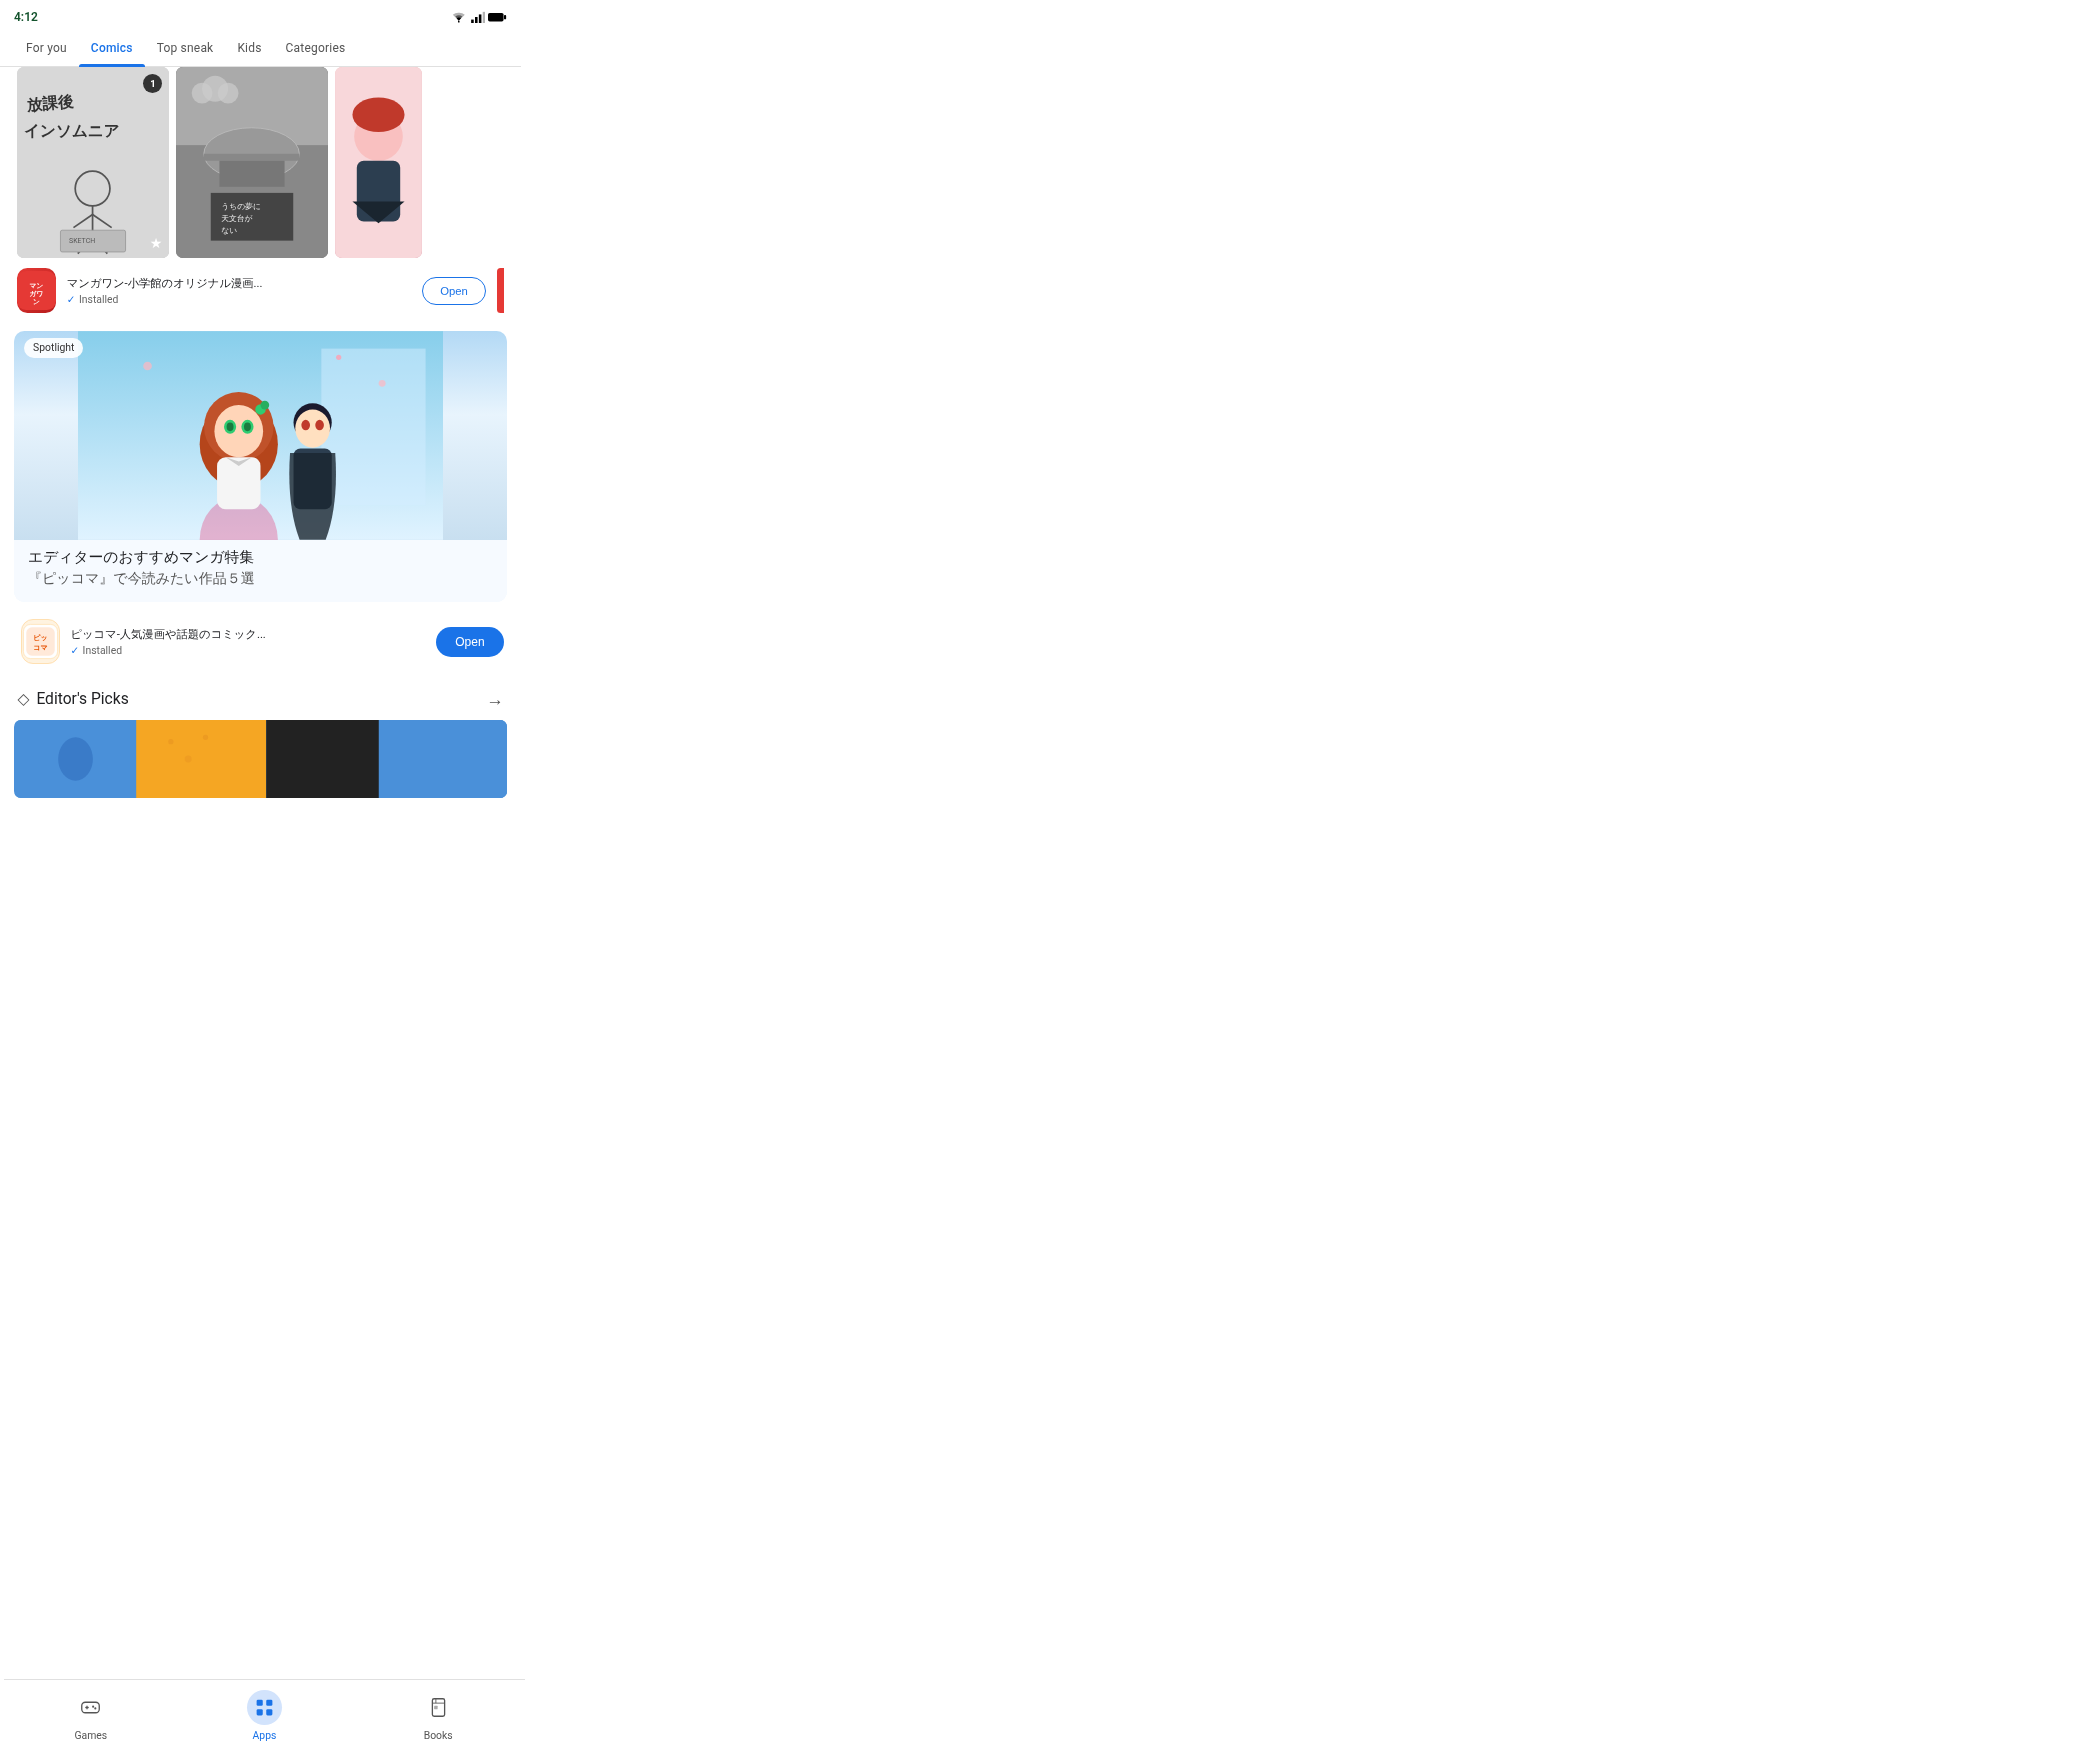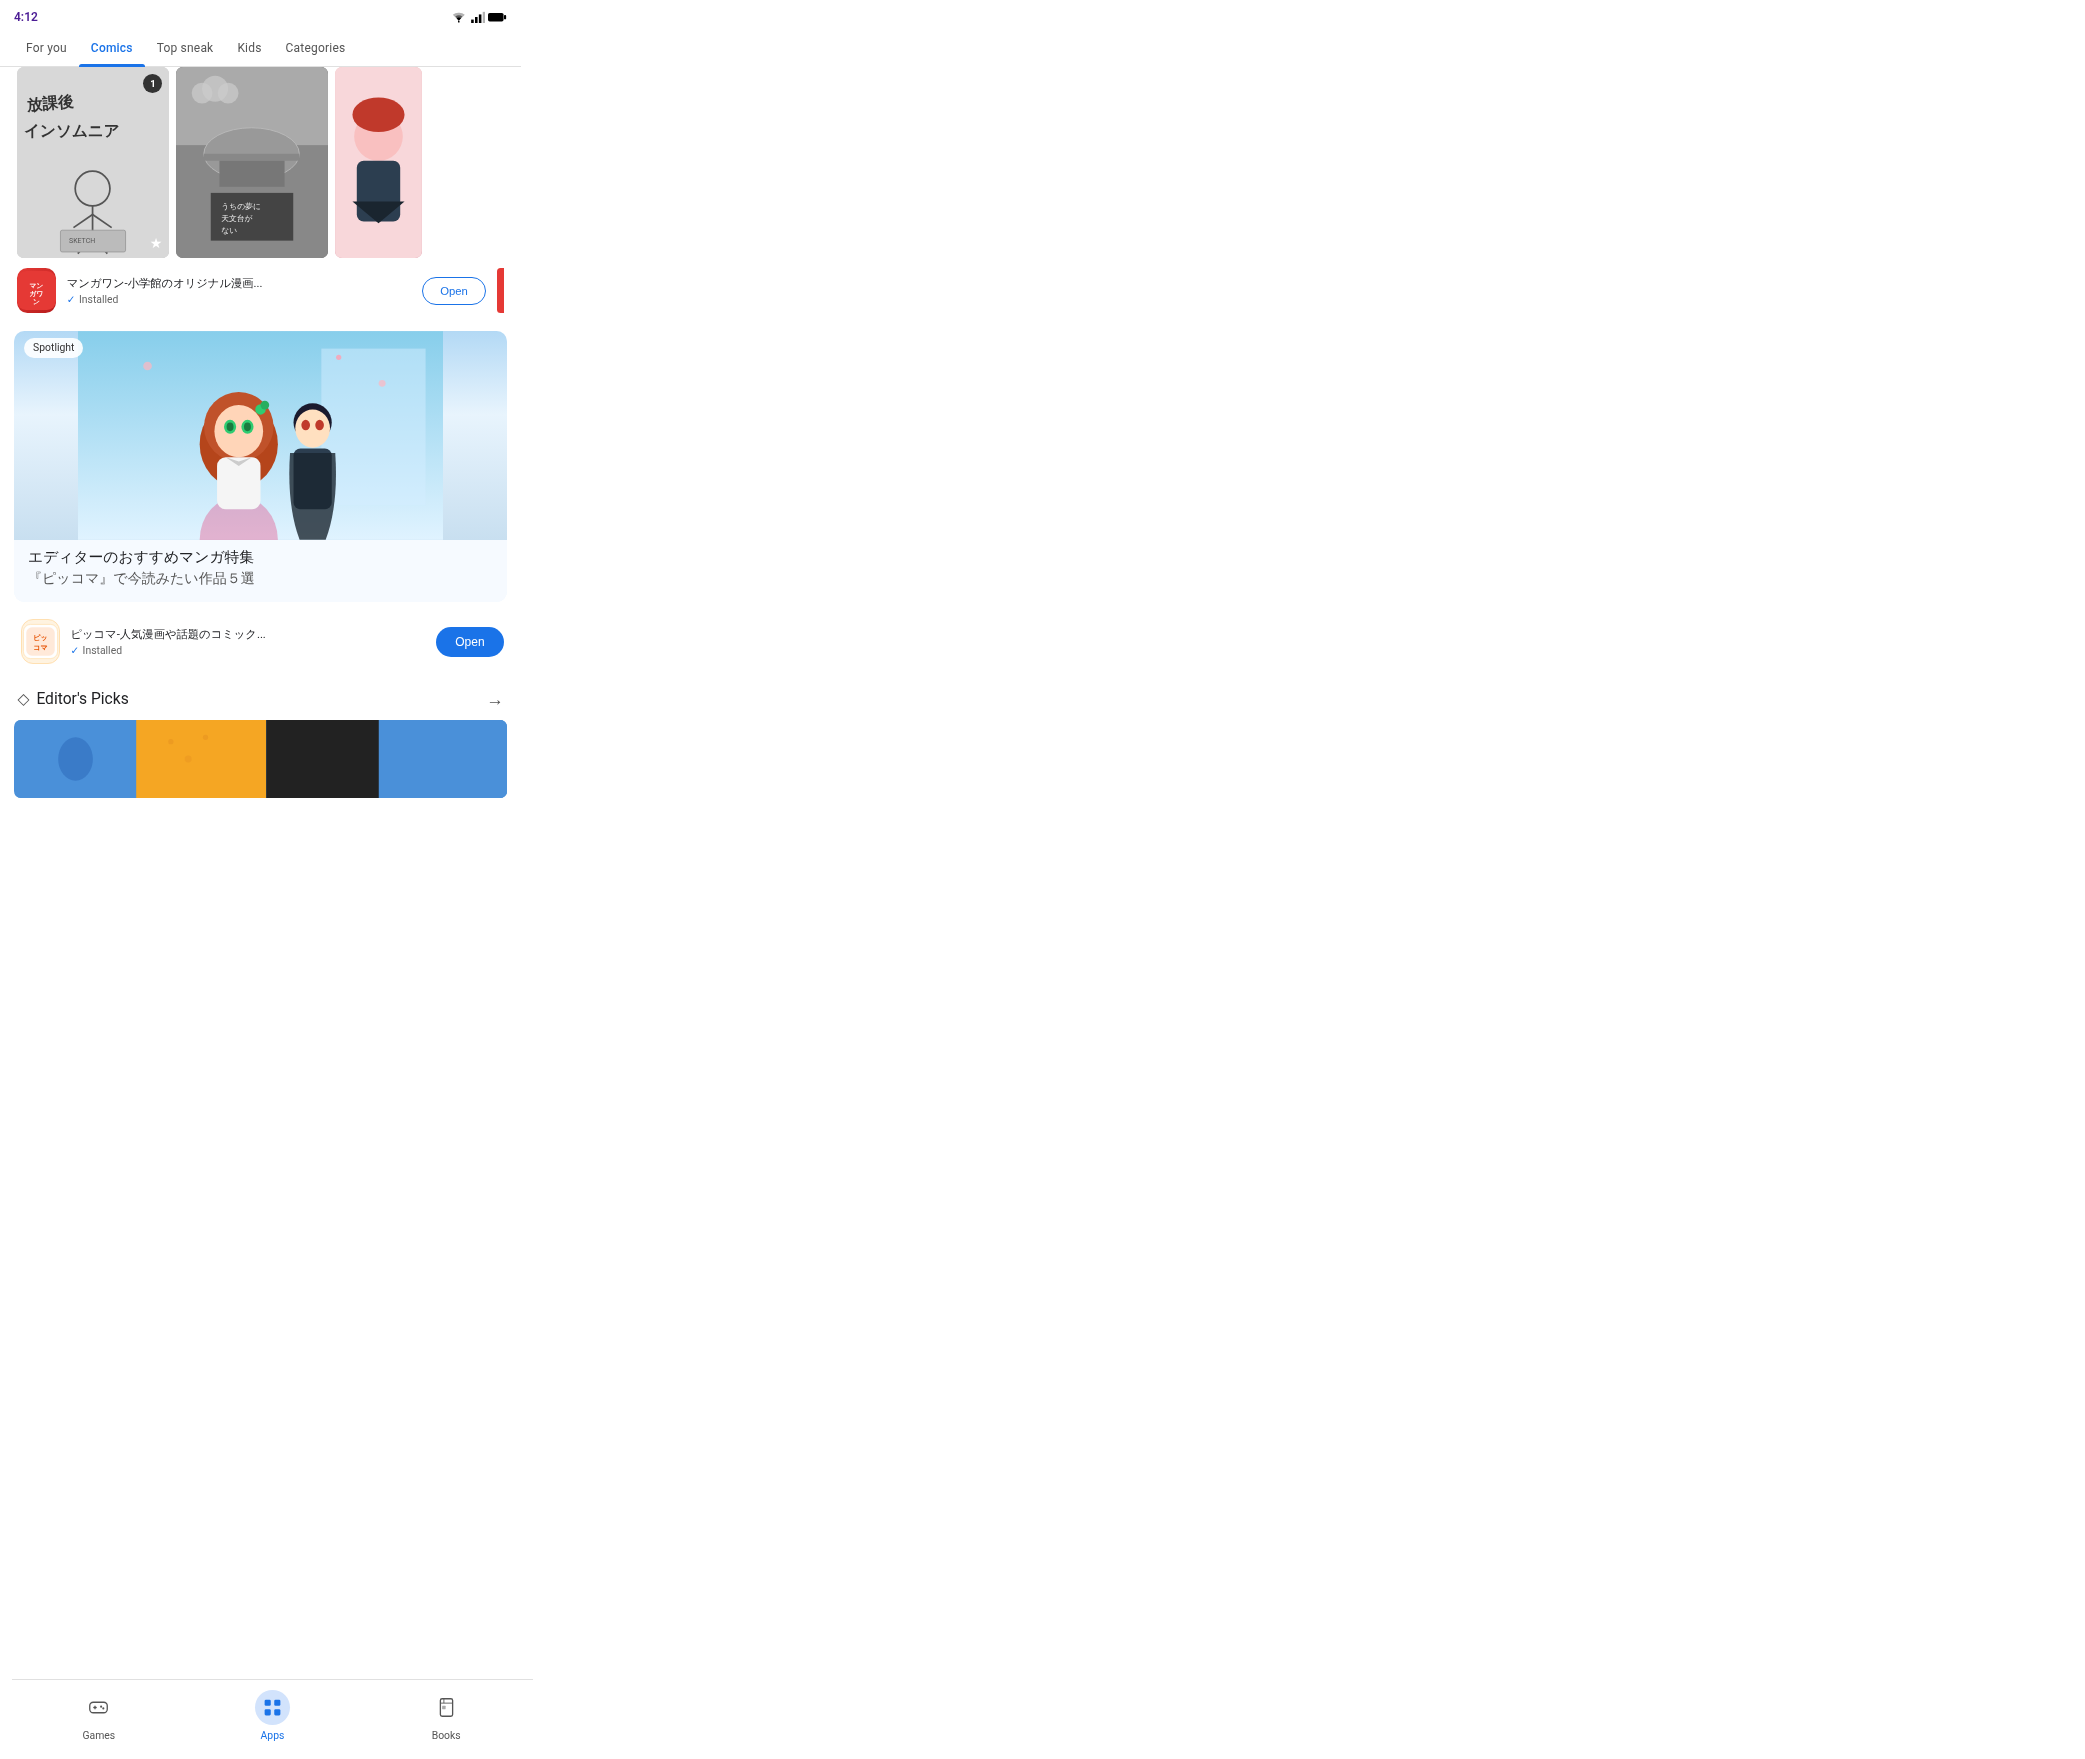--- a/index.html
+++ b/index.html
@@ -15,21 +15,21 @@
     .status-bar {
       display: flex;
       justify-content: space-between;
       align-items: center;
       padding: 7px 14px 3.5px;
       height: 31px;
     }
     .status-time {
       font-size: 12px;
       font-weight: 600;
-      color: #4c1d95;
+      color: #14532d;
     }
     .status-icons {
       display: flex;
       align-items: center;
       gap: 3.5px;
     }
 
     
     .nav-tabs {
       display: flex;
@@ -266,21 +266,21 @@
       background: linear-gradient(90deg, #4a90d9, #f5a623, #222, #4a90d9);
       margin: 0 14px;
       border-radius: 7px;
       overflow: hidden;
     }
 
     
     .bottom-nav {
       position: fixed;
       bottom: 0;
-      left: 12px;
+      left: 4px;
       width: 521px;
       background: #fff;
       border-top: 0.9px solid #e0e0e0;
       display: flex;
       padding: 7px 0 14px;
     }
     .bottom-nav-item {
       flex: 1;
       display: flex;
       flex-direction: column;

